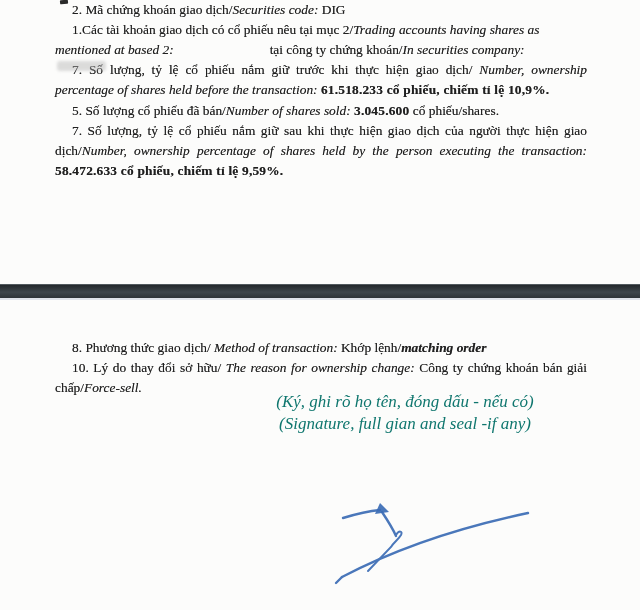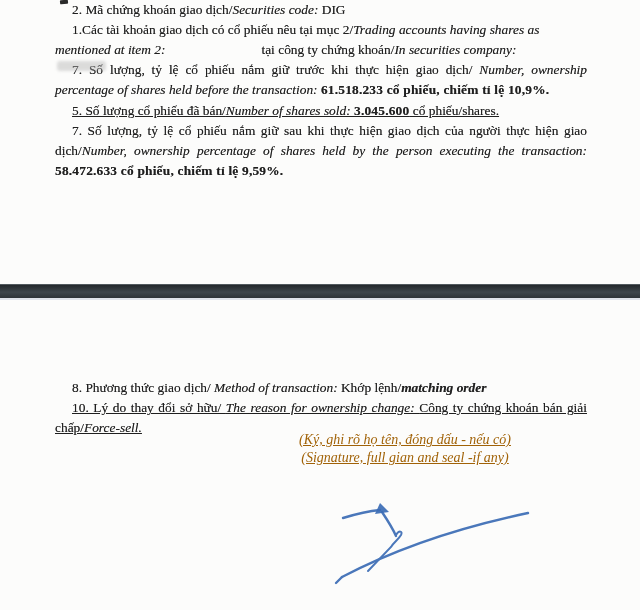--- a/index.html
+++ b/index.html
@@ -10,45 +10,45 @@
     font-family:"Liberation Serif", serif;
     color:#1f1f1f;
     overflow:hidden;
   }
   .content{
     position:absolute;left:55px;right:53px;top:0;
     font-size:13.4px;line-height:1.5;
   }
   .content-b{
     position:absolute;left:55px;right:53px;top:338px;
-    font-size:13.4px;line-height:1.5;margin-top:40px;
+    font-size:13.4px;line-height:1.5;
   }
   p.item{
     margin:0;text-align:justify;text-indent:17px;
     text-shadow:0 0 .4px rgba(20,20,20,.55);
   }
   .vn{font-style:normal;}
   .en{font-style:italic;}
   .val{font-weight:700;letter-spacing:.2px;}
   .bi{font-weight:700;font-style:italic;}
   .gap-spacer{display:inline-block;width:96px;}
   .mt6{margin-top:6px;} .mt5{margin-top:5px;} .mt13{margin-top:13px;}
-  .mt3{margin-top:3px;text-decoration:underline;} .mt2{margin-top:2px;} .mtn2{margin-top:-2px;}
+  .mt3{margin-top:3px;} .mt2{margin-top:2px;} .mtn2{margin-top:-2px;}
   .divider{
     position:absolute;left:0;top:284px;width:640px;height:13px;
     background:linear-gradient(#23282c,#3e464b 55%,#2e3438);
     border-bottom:2px solid #dfe3e9;
     border-top:1px solid #51595e;
   }
   .sig-block{margin-left:170px;width:360px;text-align:center;margin-top:-7px;}
   .sig-title{
     font-size:14.6px;font-weight:700;line-height:1.35;
     text-shadow:0 0 .4px rgba(0,0,0,.6);white-space:nowrap;
   }
-  .sig-note{font-size:14px;font-style:italic;line-height:1.28;color:#a16207;text-decoration:underline;}
+  .sig-note{font-size:17px;font-style:italic;line-height:1.28;color:#0f766e;}
   .signature-svg{position:absolute;left:330px;top:495px;width:210px;height:95px;}
   .signer-name{
     position:absolute;left:316px;top:582px;width:200px;
     text-align:center;font-size:14px;font-weight:700;
     text-shadow:0 0 .4px rgba(0,0,0,.6);
     margin-top:30px;
   }
   .artifact-top{
     position:absolute;left:60px;top:0;width:8px;height:4px;
     background:#2a2a2a;border-radius:1px;transform:rotate(-6deg);
@@ -62,21 +62,21 @@
 <body>
 
 <div class="page">
 
   <div class="artifact-top"></div>
 
   <div class="content">
 
     <p class="item mt6"><span class="vn">2. Mã chứng khoán giao dịch/</span><span class="en">Securities code: </span><span class="vn">DIG</span></p>
 
-    <p class="item mt5"><span class="vn">1.Các tài khoản giao dịch có cổ phiếu nêu tại mục 2/</span><span class="en">Trading accounts having shares as</span><br><span class="en">mentioned at item 2:</span><span class="gap-spacer"></span><span class="vn">tại công ty chứng khoán/</span><span class="en">In securities company:</span></p>
+    <p class="item mt5"><span class="vn">1.Các tài khoản giao dịch có cổ phiếu nêu tại mục 2/</span><span class="en">Trading accounts having shares as</span><br><span class="en">mentioned at based 2:</span><span class="gap-spacer"></span><span class="vn">tại công ty chứng khoán/</span><span class="en">In securities company:</span></p>
 
     <p class="item mt13"><span class="vn">7. Số lượng, tỷ lệ cổ phiếu nắm giữ trước khi thực hiện giao dịch/ </span><span class="en">Number, ownership percentage of shares held before the transaction: </span><span class="val">61.518.233 cổ phiếu, chiếm tỉ lệ 10,9%.</span></p>
 
     <p class="item mt3"><span class="vn">5. Số lượng cổ phiếu đã bán/</span><span class="en">Number of shares sold: </span><span class="val">3.045.600</span><span class="vn"> cổ phiếu/shares.</span></p>
 
 
     <p class="item mtn2"><span class="vn">7. Số lượng, tỷ lệ cổ phiếu nắm giữ sau khi thực hiện giao dịch của người thực hiện giao dịch/</span><span class="en">Number, ownership percentage of shares held by the person executing the transaction: </span><span class="val">58.472.633 cổ phiếu, chiếm tỉ lệ 9,59%.</span></p>
 
   </div>
 

